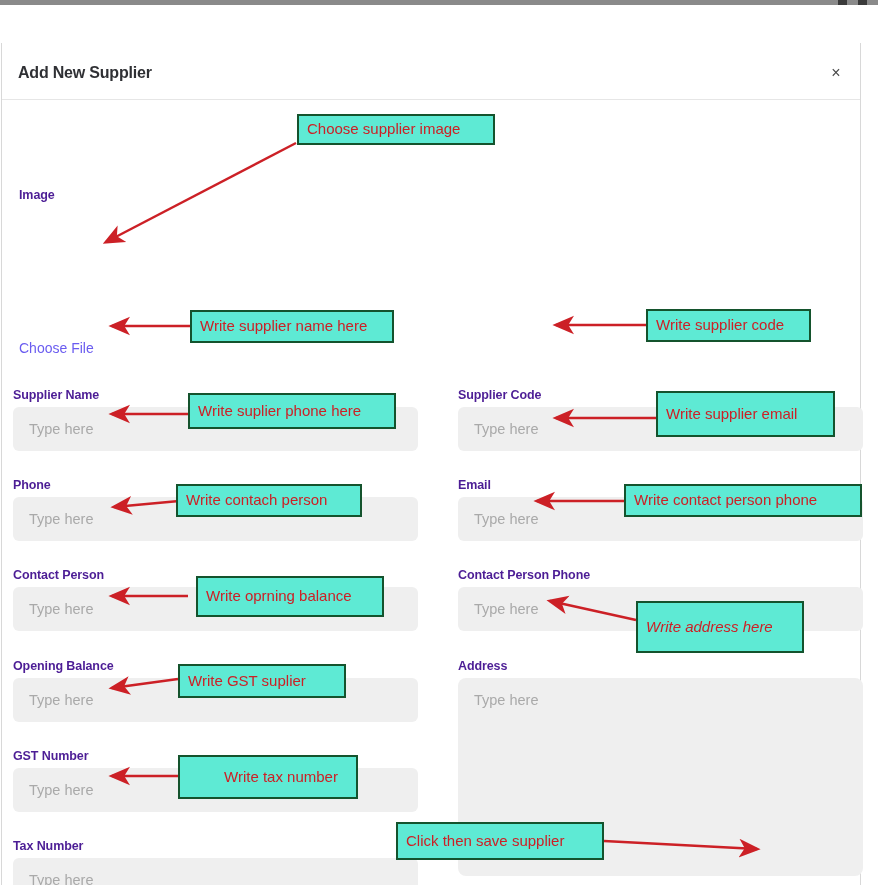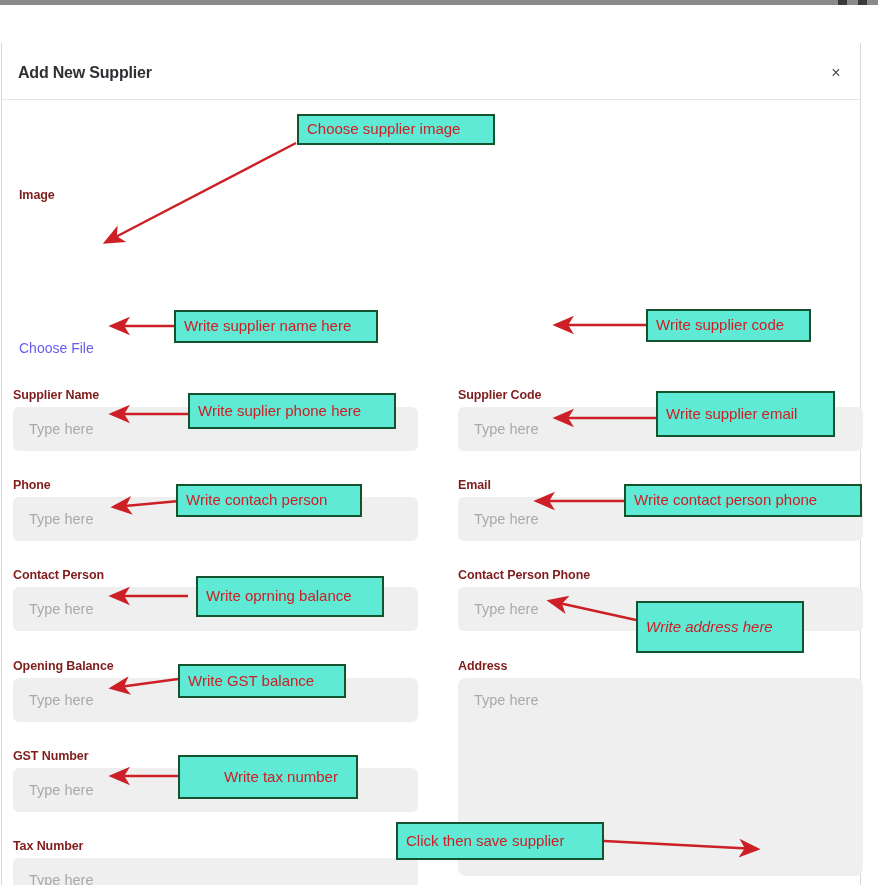--- a/index.html
+++ b/index.html
@@ -69,21 +69,21 @@
   .modal-body {
     position: relative;
     padding: 0;
     height: 814px;
   }
 
   
   .field-label {
     font-size: 12.5px;
     font-weight: bold;
-    color: #7f1d1d;
+    color: #4c1d95;
     letter-spacing: -0.1px;
   }
   .lbl-image { position: absolute; left: 17px; top: 88px; }
 
   .img-box {
     position: absolute;
     left: 17px; top: 106px;
     width: 114px; height: 112px;
     border: 1px solid #e0e0e0;
     background: #fff;
@@ -285,35 +285,35 @@
       <line x1="188" y1="596" x2="112" y2="596"></line>
       <line x1="636" y1="620" x2="550" y2="601"></line>
       <line x1="178" y1="679" x2="112" y2="688"></line>
       <line x1="178" y1="776" x2="112" y2="776"></line>
       <line x1="604" y1="841" x2="757" y2="849"></line>
     </g>
   </svg>
 
   <div class="anno" style="left:297px; top:114px; width:198px; height:31px;">Choose supplier image</div>
 
-  <div class="anno" style="left:174px; top:310px; width:204px; height:33px;">Write supplier name here</div>
+  <div class="anno" style="left:190px; top:310px; width:204px; height:33px;">Write supplier name here</div>
 
   <div class="anno" style="left:646px; top:309px; width:165px; height:33px;">Write supplier code</div>
 
   <div class="anno" style="left:188px; top:393px; width:208px; height:36px;">Write suplier phone here</div>
 
   <div class="anno" style="left:656px; top:391px; width:179px; height:46px;">Write supplier email</div>
 
   <div class="anno" style="left:176px; top:484px; width:186px; height:33px;">Write contach person</div>
 
   <div class="anno" style="left:624px; top:484px; width:238px; height:33px;">Write contact person phone</div>
 
   <div class="anno" style="left:188px; top:576px; width:188px; height:41px;margin-left:8px;">Write oprning balance</div>
 
   <div class="anno" style="left:636px; top:601px; width:168px; height:52px;font-style:italic;">Write address here</div>
 
-  <div class="anno" style="left:178px; top:664px; width:168px; height:34px;">Write GST balance</div>
+  <div class="anno" style="left:178px; top:664px; width:168px; height:34px;">Write GST suplier</div>
 
   <div class="anno" style="left:178px; top:755px; width:180px; height:44px;padding-left:44px;">Write tax number</div>
 
   <div class="anno" style="left:396px; top:822px; width:208px; height:38px;">Click then save supplier</div>
 
 </div>
 
 </body></html>

